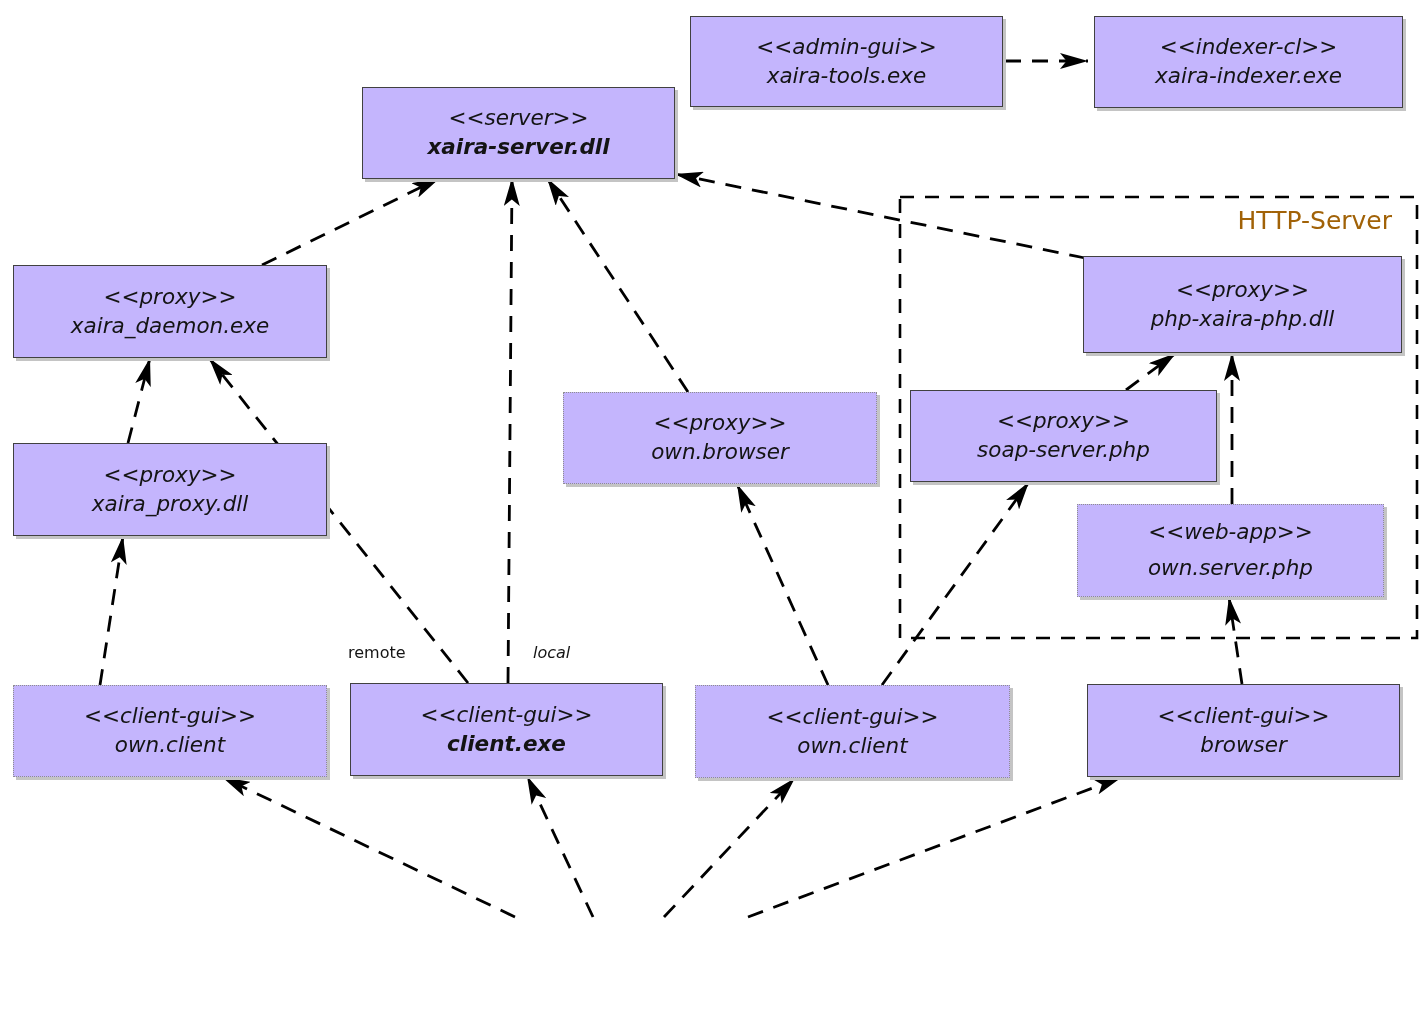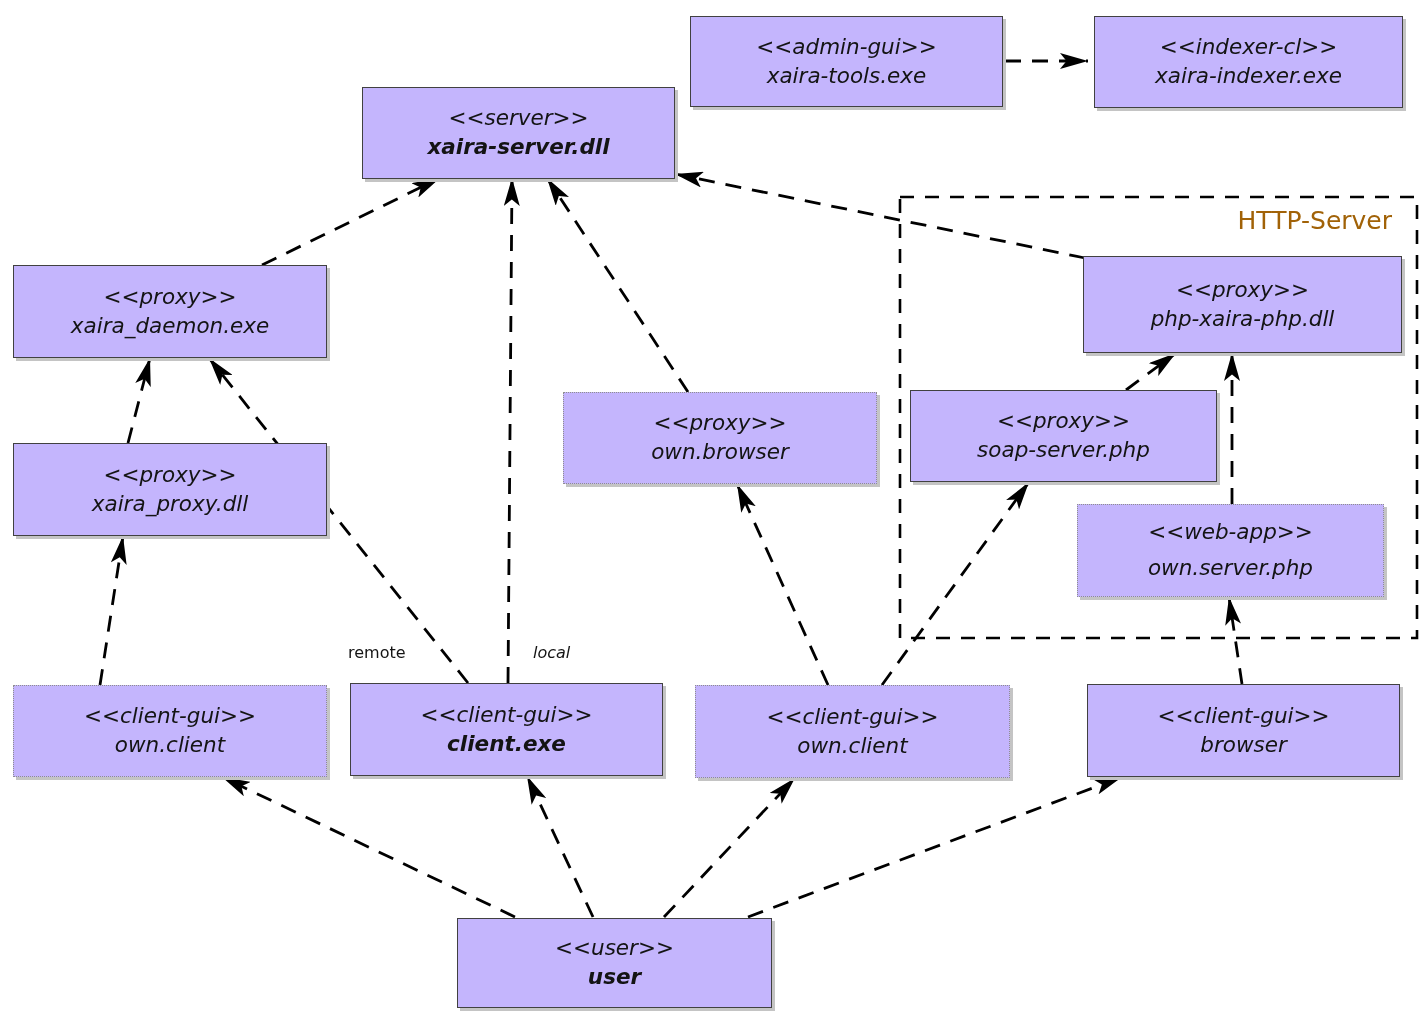--- a/index.html
+++ b/index.html
@@ -99,17 +99,13 @@
       <span class="nm bold">client.exe</span>
     </div>
     <div class="node dotted" style="left: 695px; top: 685px; width: 315px; height: 93px;">
       <span class="st">&lt;&lt;client-gui&gt;&gt;</span>
       <span class="nm">own.client</span>
     </div>
     <div class="node" style="left: 1087px; top: 684px; width: 313px; height: 93px;">
       <span class="st">&lt;&lt;client-gui&gt;&gt;</span>
       <span class="nm">browser</span>
     </div>
-    <div class="node" style="left: 457px; top: 918px; width: 315px; height: 90px;">
-      <span class="st">&lt;&lt;user&gt;&gt;</span>
-      <span class="nm bold">user</span>
-    </div>
   </div>
 
 </body></html>

